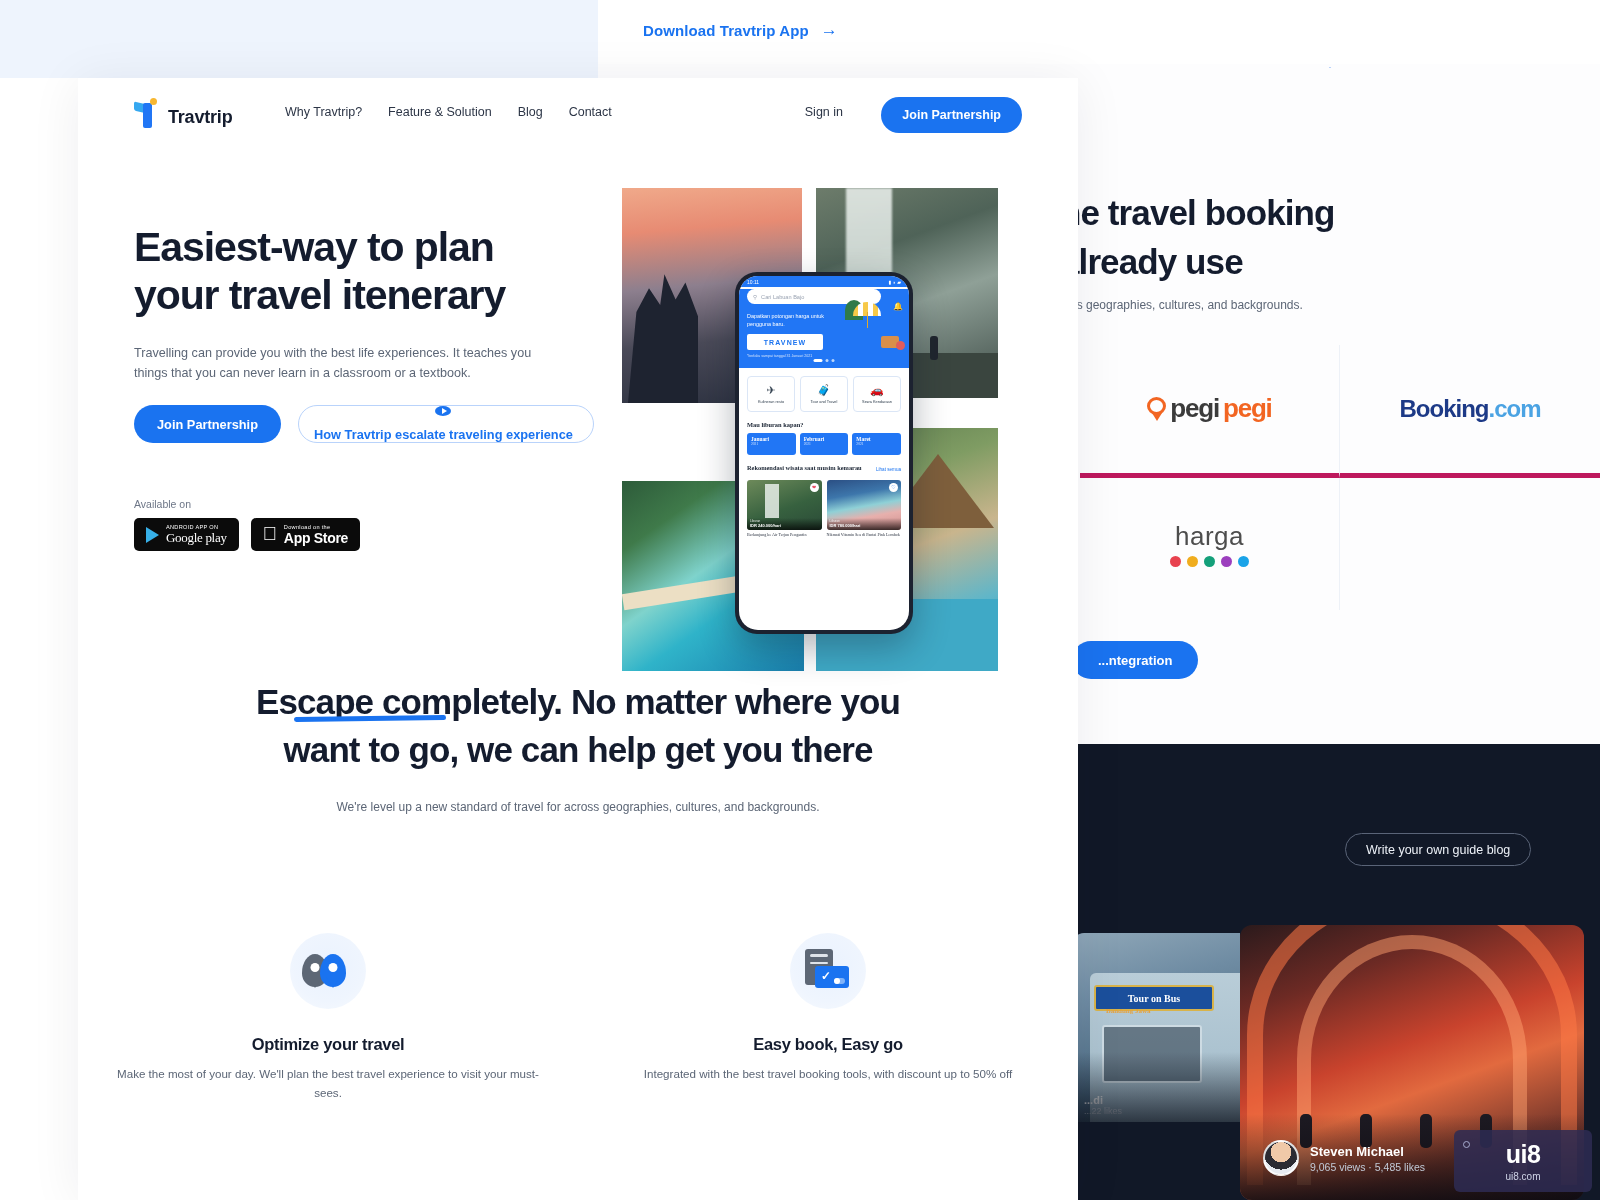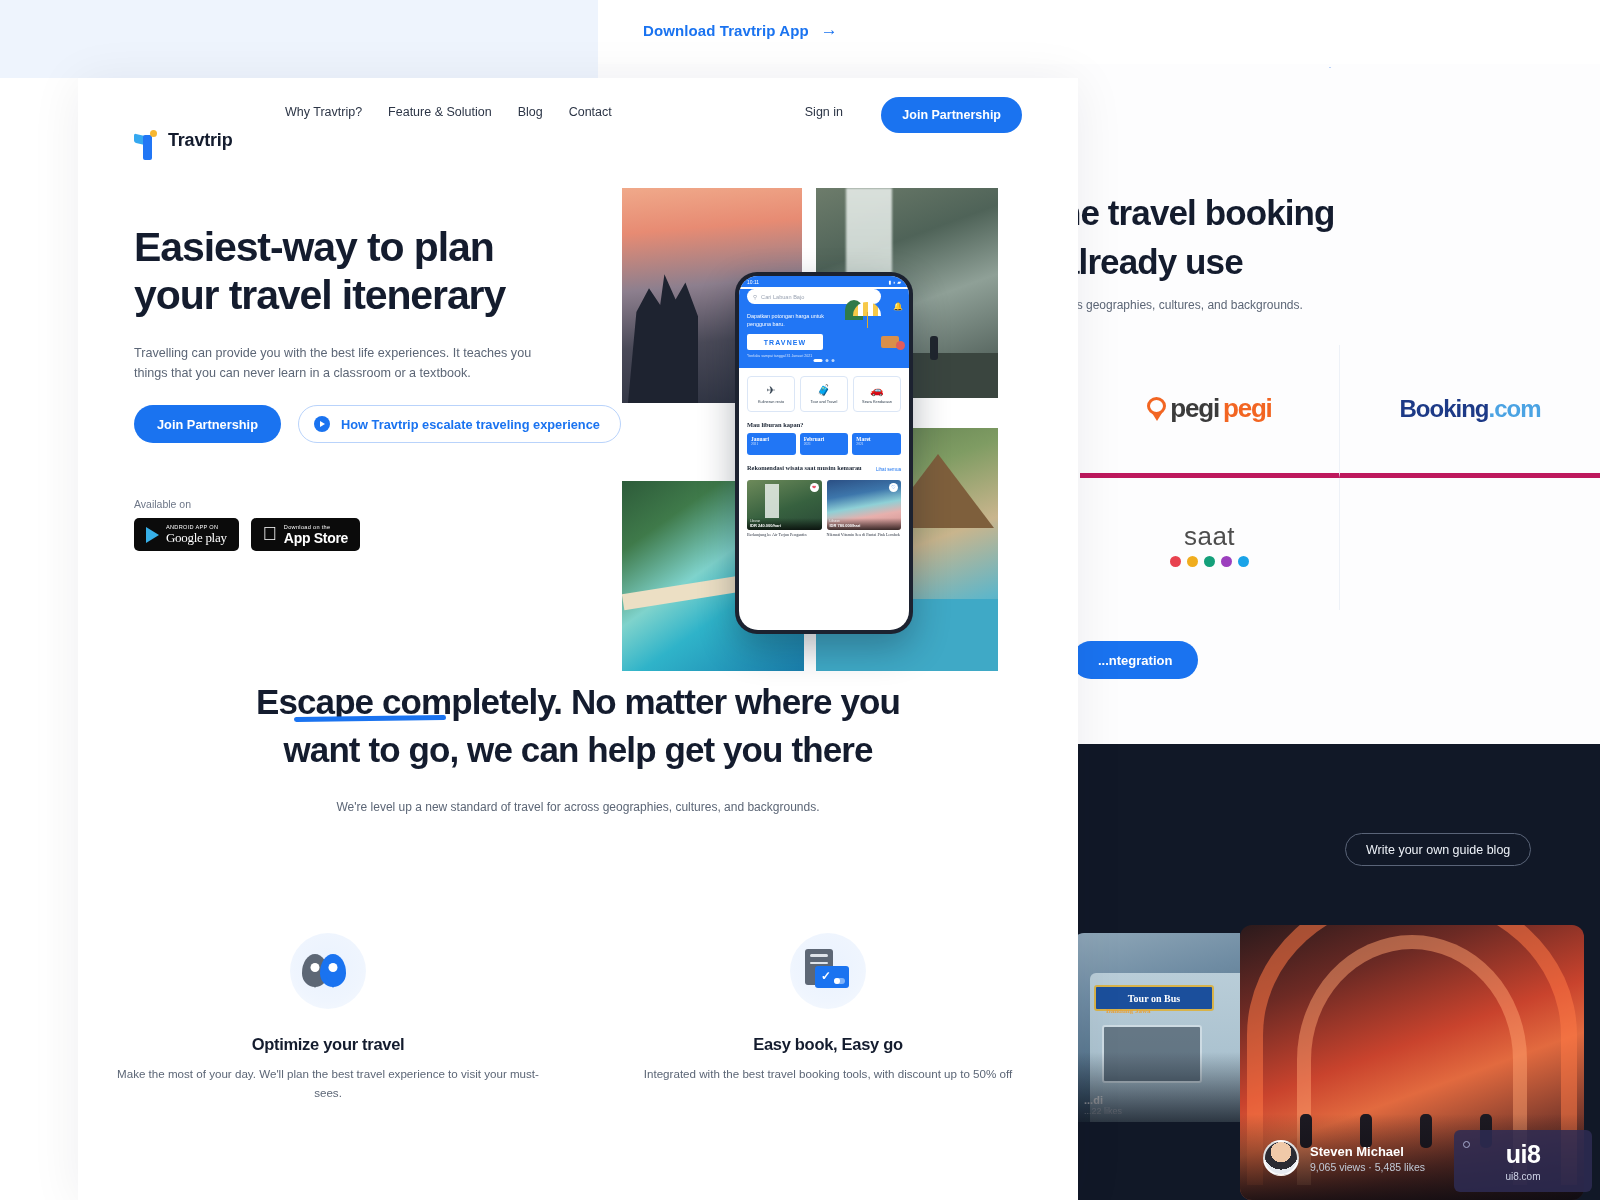--- a/index.html
+++ b/index.html
@@ -59,21 +59,21 @@
   #main-card{
     position:absolute; left:78px; top:78px; width:1000px; height:1122px;
     background:#ffffff; box-shadow:0 4px 48px rgba(20,28,46,.07);
   }
 
   
   #nav{
     position:absolute; left:0; top:0; width:1000px; height:72px;
     display:flex; align-items:center;
   }
-  #logo{ position:absolute; left:56px; top:20px; display:flex; align-items:flex-start; gap:11px; cursor:pointer;margin-top:32px;}
+  #logo{ position:absolute; left:56px; top:20px; display:flex; align-items:flex-end; gap:11px; cursor:pointer;}
   #logo .mark{ position:relative; width:23px; height:30px; }
   #logo .mark .stem{
     position:absolute; left:9px; top:5px; width:9px; height:25px;
     background:#2176f5; border-radius:2px;
   }
   #logo .mark .wing{
     position:absolute; left:0px; top:5px; width:13px; height:9px;
     background:#35a8f0; border-radius:2px 0 0 2px;
     transform:skewY(14deg);
   }
@@ -112,20 +112,21 @@
   #btn-join-hero{
     height:38px; padding:0 23px; background:#1a73f0; color:#fff; border:none;
     border-radius:19px; font-size:12.8px; font-weight:bold; cursor:pointer;
     font-family:"Liberation Sans", sans-serif;
   }
   #btn-video{
     height:38px; padding:0 20px 0 15px; background:#fff; color:#1a73f0;
     border:1px solid #b9d3fb; border-radius:19px; font-size:12.8px; font-weight:bold;
     cursor:pointer; display:flex; align-items:center; gap:11px;
     font-family:"Liberation Sans", sans-serif;
+    flex-direction:column;
   }
   #btn-video .play{
     width:16px; height:16px; border-radius:50%; background:#1a73f0;
     display:flex; align-items:center; justify-content:center;
   }
   #btn-video .play::after{
     content:""; border-left:5px solid #fff;
     border-top:3.2px solid transparent; border-bottom:3.2px solid transparent;
     margin-left:2px;
   }
@@ -463,21 +464,21 @@
         <span class="o">pegi</span>
     </div>
   </div>
   <div class="logo-cell">
     <div id="lg-booking">
       <span class="d">Booking</span><span class="o">.com</span>
     </div>
   </div>
   <div class="logo-cell">
     <div id="lg-agoda">
-      <div class="w">saat</div>
+      <div class="w">harga</div>
       <div class="dots">
         <i style="background:#e8424f"></i>
           <i style="background:#f0ad1e"></i>
           <i style="background:#14a07a"></i>
           <i style="background:#9c3fbe"></i>
           <i style="background:#1aa3e8"></i>
       </div>
     </div>
   </div>
 </div>

